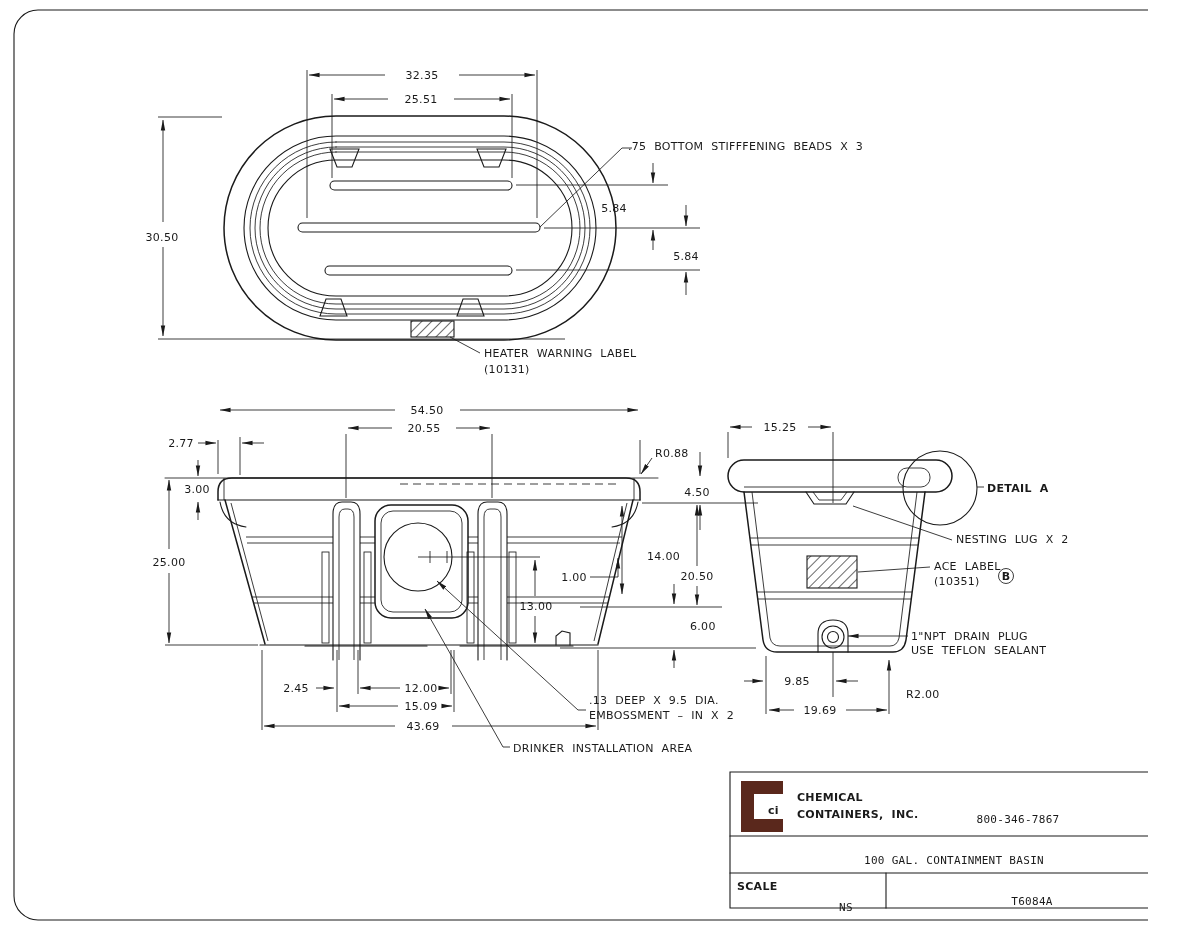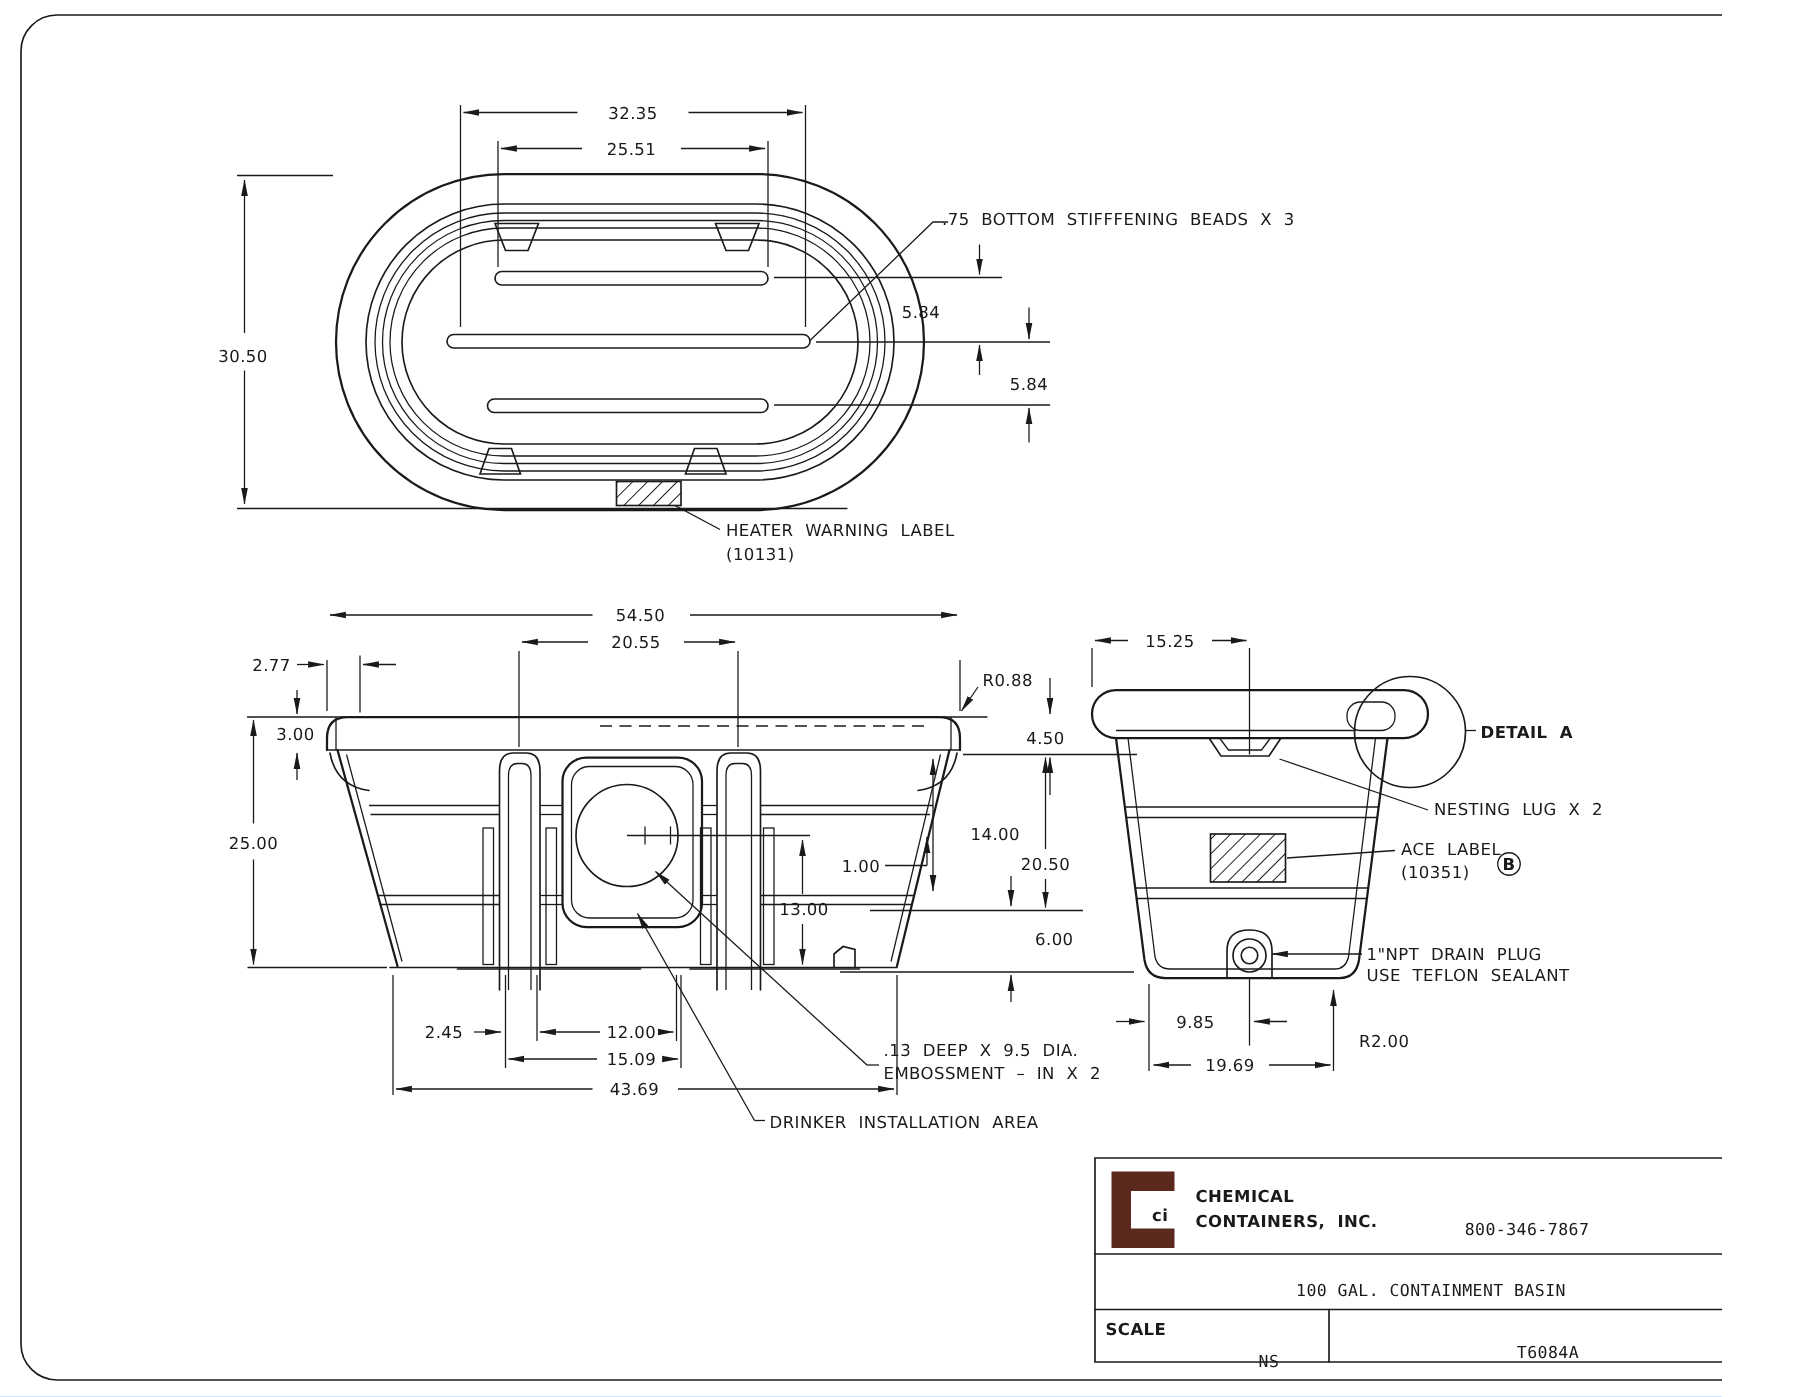--- a/index.html
+++ b/index.html
@@ -1,16 +1,16 @@
 <!DOCTYPE html>
 <html><head>
 <meta charset="utf-8">
 <style>
   html,body{margin:0;padding:0;background:#fff;}
-  .page{position:relative;width:1148px;height:931px;background:#3b82f6;overflow:hidden;}
+  .page{position:relative;width:1148px;height:931px;background:#4d7c0f;overflow:hidden;}
   svg{display:block;}
   svg text{font-family:"DejaVu Sans",sans-serif;font-size:11px;fill:#1a1a1a;word-spacing:4px;letter-spacing:.3px;}
   svg text.mono{font-family:"DejaVu Sans Mono",monospace;word-spacing:0;}
   svg text.bold{font-weight:bold;}
   .ln{stroke:#1a1a1a;fill:none;stroke-width:1.1;stroke-linecap:round;}
   .thin{stroke-width:.85;}
   .thick{stroke-width:1.5;}
   .xln{stroke:#1a1a1a;fill:none;stroke-width:.85;}
 </style>
 </head>

